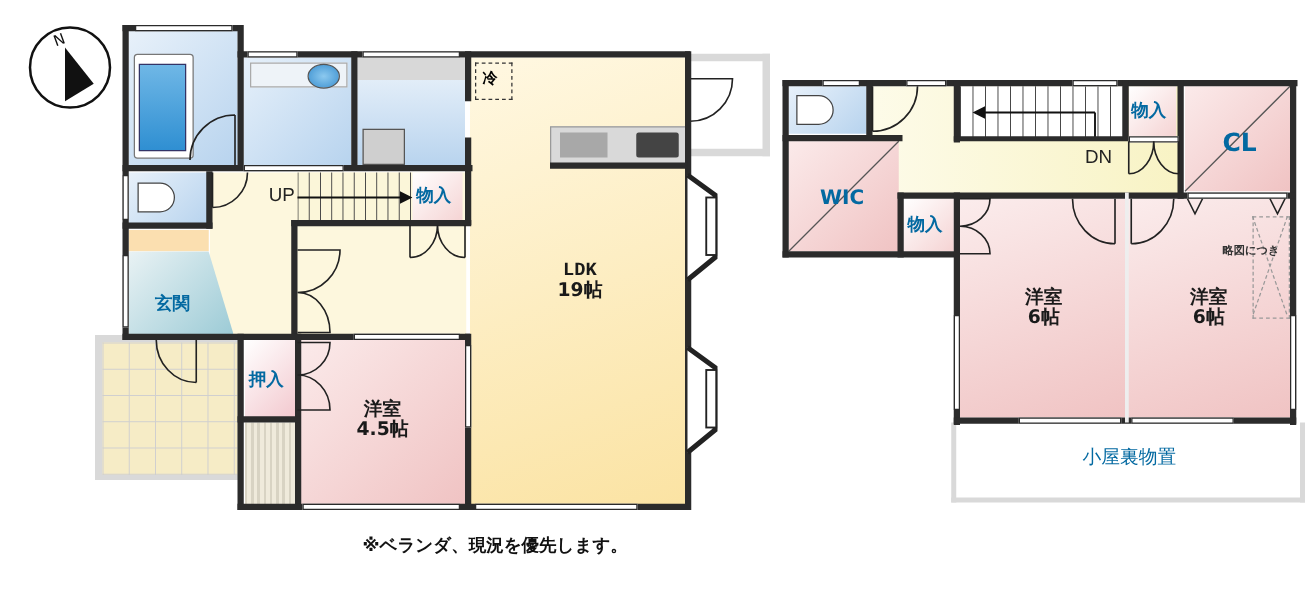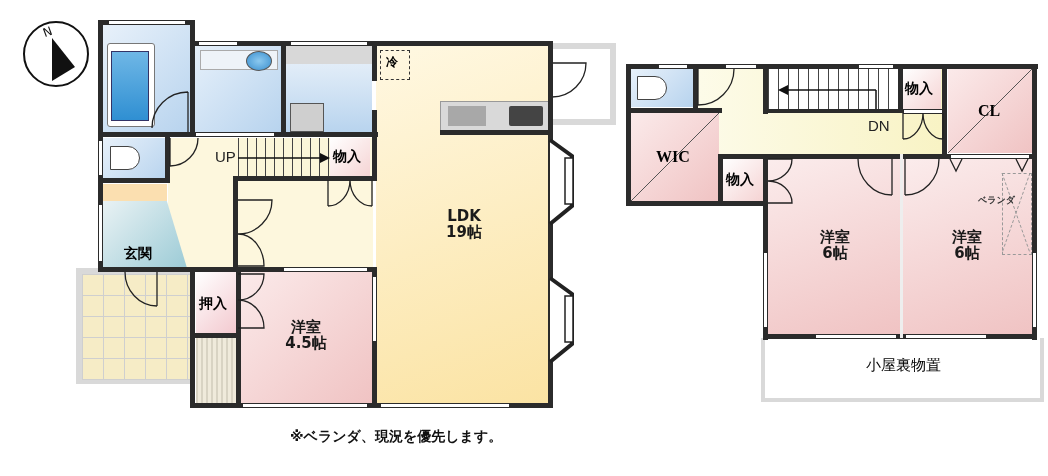--- a/index.html
+++ b/index.html
@@ -2,21 +2,21 @@
 <html><head>
 <meta charset="utf-8">
 <style>
   html, body { margin:0; padding:0; background:#ffffff; }
   body { width:1048px; height:476px; position:relative; overflow:hidden;
          font-family:"DejaVu Sans", "Liberation Sans", sans-serif; }
   .abs { position:absolute; box-sizing:border-box; }
   .wall { position:absolute; background:#2b2b2b; }
   .lbl { position:absolute; font-weight:bold; color:#1a1a1a; text-align:center;
          line-height:1.05; font-size:15px; white-space:nowrap; }
-  .lbl-sm { position:absolute; font-size:14px; font-weight:bold; color:#000000; white-space:nowrap;font-family:Liberation Serif, serif; }
+  .lbl-sm { position:absolute; font-size:14px; font-weight:bold; color:#0369a1; white-space:nowrap; }
   .thin { position:absolute; font-size:15px; color:#222; white-space:nowrap; font-family:"Liberation Sans", sans-serif; }
   .win { position:absolute; background:#fff; border:1.5px solid #2b2b2b; box-sizing:border-box; }
   .room { position:absolute; }
   svg { position:absolute; overflow:visible; }
   .note { position:absolute; font-size:14px; font-weight:bold; color:#111; white-space:nowrap; }
 </style>
 </head>
 <body>
 
 <div class="abs" style="left:22px;top:20px;width:68px;height:68px;">
@@ -46,41 +46,41 @@
   <div class="room" style="left:290px;top:103px;width:32px;height:27px;background:#cfcfcf;border:1px solid #555;"></div>
 
   <div class="room" style="left:103px;top:138px;width:64px;height:42px;background:linear-gradient(135deg,#e8f1fa,#b7d3ee);"></div>
   <div class="room" style="left:110px;top:146px;width:28px;height:22px;border:1px solid #444;border-radius:0 12px 12px 0;background:#fff;"></div>
 
   <div class="room" style="left:168px;top:138px;width:205px;height:130px;background:#fdf7dd;"></div>
 
   <div class="room" style="left:103px;top:184px;width:64px;height:17px;background:#fbdfb0;"></div>
 
   <div class="room" style="left:103px;top:201px;width:84px;height:67px;background:linear-gradient(135deg,#e9f2f4,#9ccbd6);clip-path:polygon(0 0,76% 0,100% 100%,0 100%);"></div>
-  <span class="lbl-sm" style="left:124px;top:245px;">玄関</span>
+  <span class="lbl-sm" style="left:124px;top:234px;">玄関</span>
 
   <div class="room" style="left:238px;top:138px;width:92px;height:40px;background-color:#fbf6d9;
        background-image:linear-gradient(90deg,#444 1px,transparent 1px);background-size:9px 100%;"></div>
   <svg width="100" height="10" style="left:238px;top:153px;">
     <line x1="0" y1="5" x2="82" y2="5" stroke="#111" stroke-width="1.5"></line>
     <polygon points="82,0 92,5 82,10" fill="#111"></polygon>
   </svg>
   <span class="thin" style="left:215px;top:148px;">UP</span>
 
   <div class="room" style="left:330px;top:138px;width:40px;height:40px;background:linear-gradient(135deg,#fff,#f5d3d3);"></div>
   <span class="lbl-sm" style="left:333px;top:148px;">物入</span>
 
   <div class="room" style="left:376px;top:46px;width:172px;height:358px;background:linear-gradient(160deg,#fff8e2,#fbe3a3);"></div>
   <div class="room" style="left:380px;top:50px;width:28px;height:28px;border:1px dashed #333;"></div>
   <span class="abs" style="left:386px;top:54px;font-size:12px;font-weight:bold;">冷</span>
   <div class="room" style="left:440px;top:101px;width:108px;height:30px;background:#d9d9d9;border:1px solid #999;"></div>
   <div class="room" style="left:448px;top:106px;width:38px;height:20px;background:#a8a8a8;"></div>
   <div class="room" style="left:509px;top:106px;width:34px;height:20px;background:#444;border-radius:2px;"></div>
   <div class="abs" style="left:424px;top:209px;width:80px;">
-    <div class="lbl" style="position:static;">LDK</div>
+    <div class="lbl" style="position:static;font-family:Liberation Mono, monospace;">LDK</div>
     <div class="lbl" style="position:static;">19帖</div>
   </div>
 
   <div class="room" style="left:196px;top:272px;width:40px;height:62px;background:linear-gradient(135deg,#fff,#f3c9cf);"></div>
   <span class="lbl-sm" style="left:199px;top:295px;">押入</span>
 
   <div class="room" style="left:196px;top:338px;width:40px;height:66px;background:repeating-linear-gradient(90deg,#d8d3c3 0 2px,#efeadb 2px 5px);"></div>
 
   <div class="room" style="left:240px;top:272px;width:132px;height:132px;background:linear-gradient(135deg,#fbeaea,#f0c3c3);"></div>
   <div class="abs" style="left:276px;top:320px;width:60px;">
@@ -170,21 +170,21 @@
   </svg>
   <span class="thin" style="left:868px;top:117px;">DN</span>
 
   <div class="room" style="left:903px;top:69px;width:38px;height:40px;background:linear-gradient(135deg,#fff,#f5d3d3);"></div>
   <span class="lbl-sm" style="left:905px;top:80px;">物入</span>
 
   <div class="room" style="left:948px;top:69px;width:84px;height:84px;background:linear-gradient(135deg,#fbeaea,#f0c3c3);"></div>
   <svg width="84" height="84" style="left:948px;top:69px;">
     <line x1="0" y1="84" x2="84" y2="0" stroke="#555" stroke-width="1"></line>
   </svg>
-  <span class="lbl-sm" style="left:978px;top:102px;font-size:16px;">CL</span>
+  <span class="lbl-sm" style="left:978px;top:102px;font-size:20px;">CL</span>
 
   <div class="room" style="left:631px;top:113px;width:88px;height:88px;background:linear-gradient(135deg,#fbeaea,#f0c3c3);"></div>
   <svg width="88" height="88" style="left:631px;top:113px;">
     <line x1="0" y1="88" x2="88" y2="0" stroke="#555" stroke-width="1"></line>
   </svg>
   <span class="lbl-sm" style="left:656px;top:148px;font-size:16px;">WIC</span>
 
   <div class="room" style="left:723px;top:159px;width:40px;height:42px;background:linear-gradient(135deg,#fff,#f5d3d3);"></div>
   <span class="lbl-sm" style="left:726px;top:171px;">物入</span>
 
@@ -196,21 +196,21 @@
   </div>
   <div class="abs" style="left:937px;top:230px;width:60px;">
     <div class="lbl" style="position:static;">洋室</div>
     <div class="lbl" style="position:static;">6帖</div>
   </div>
 
   <div class="room" style="left:1002px;top:173px;width:28px;height:80px;border:1px dashed #999;"></div>
   <svg width="28" height="80" style="left:1002px;top:173px;">
     <path d="M0 0 L28 80 M28 0 L0 80" stroke="#999" stroke-dasharray="3,2" fill="none"></path>
   </svg>
-  <span class="abs" style="left:978px;top:194px;font-size:9px;font-weight:bold;color:#333;white-space:nowrap;">ベランダ</span>
+  <span class="abs" style="left:978px;top:194px;font-size:9px;font-weight:bold;color:#333;white-space:nowrap;">略図につき</span>
 
   <div class="room" style="left:761px;top:338px;width:275px;height:60px;background:#fff;border:4px solid #d9d9d9;border-top:none;"></div>
   <span class="lbl-sm" style="left:866px;top:356px;font-weight:normal;font-size:15px;">小屋裏物置</span>
 
   <div class="wall" style="left:626px;top:64px;width:412px;height:5px;"></div>
   <div class="wall" style="left:626px;top:64px;width:5px;height:142px;"></div>
   <div class="wall" style="left:693px;top:64px;width:5px;height:48px;"></div>
   <div class="wall" style="left:626px;top:108px;width:96px;height:5px;"></div>
   <div class="wall" style="left:763px;top:64px;width:5px;height:50px;"></div>
   <div class="wall" style="left:763px;top:109px;width:140px;height:4px;"></div>

